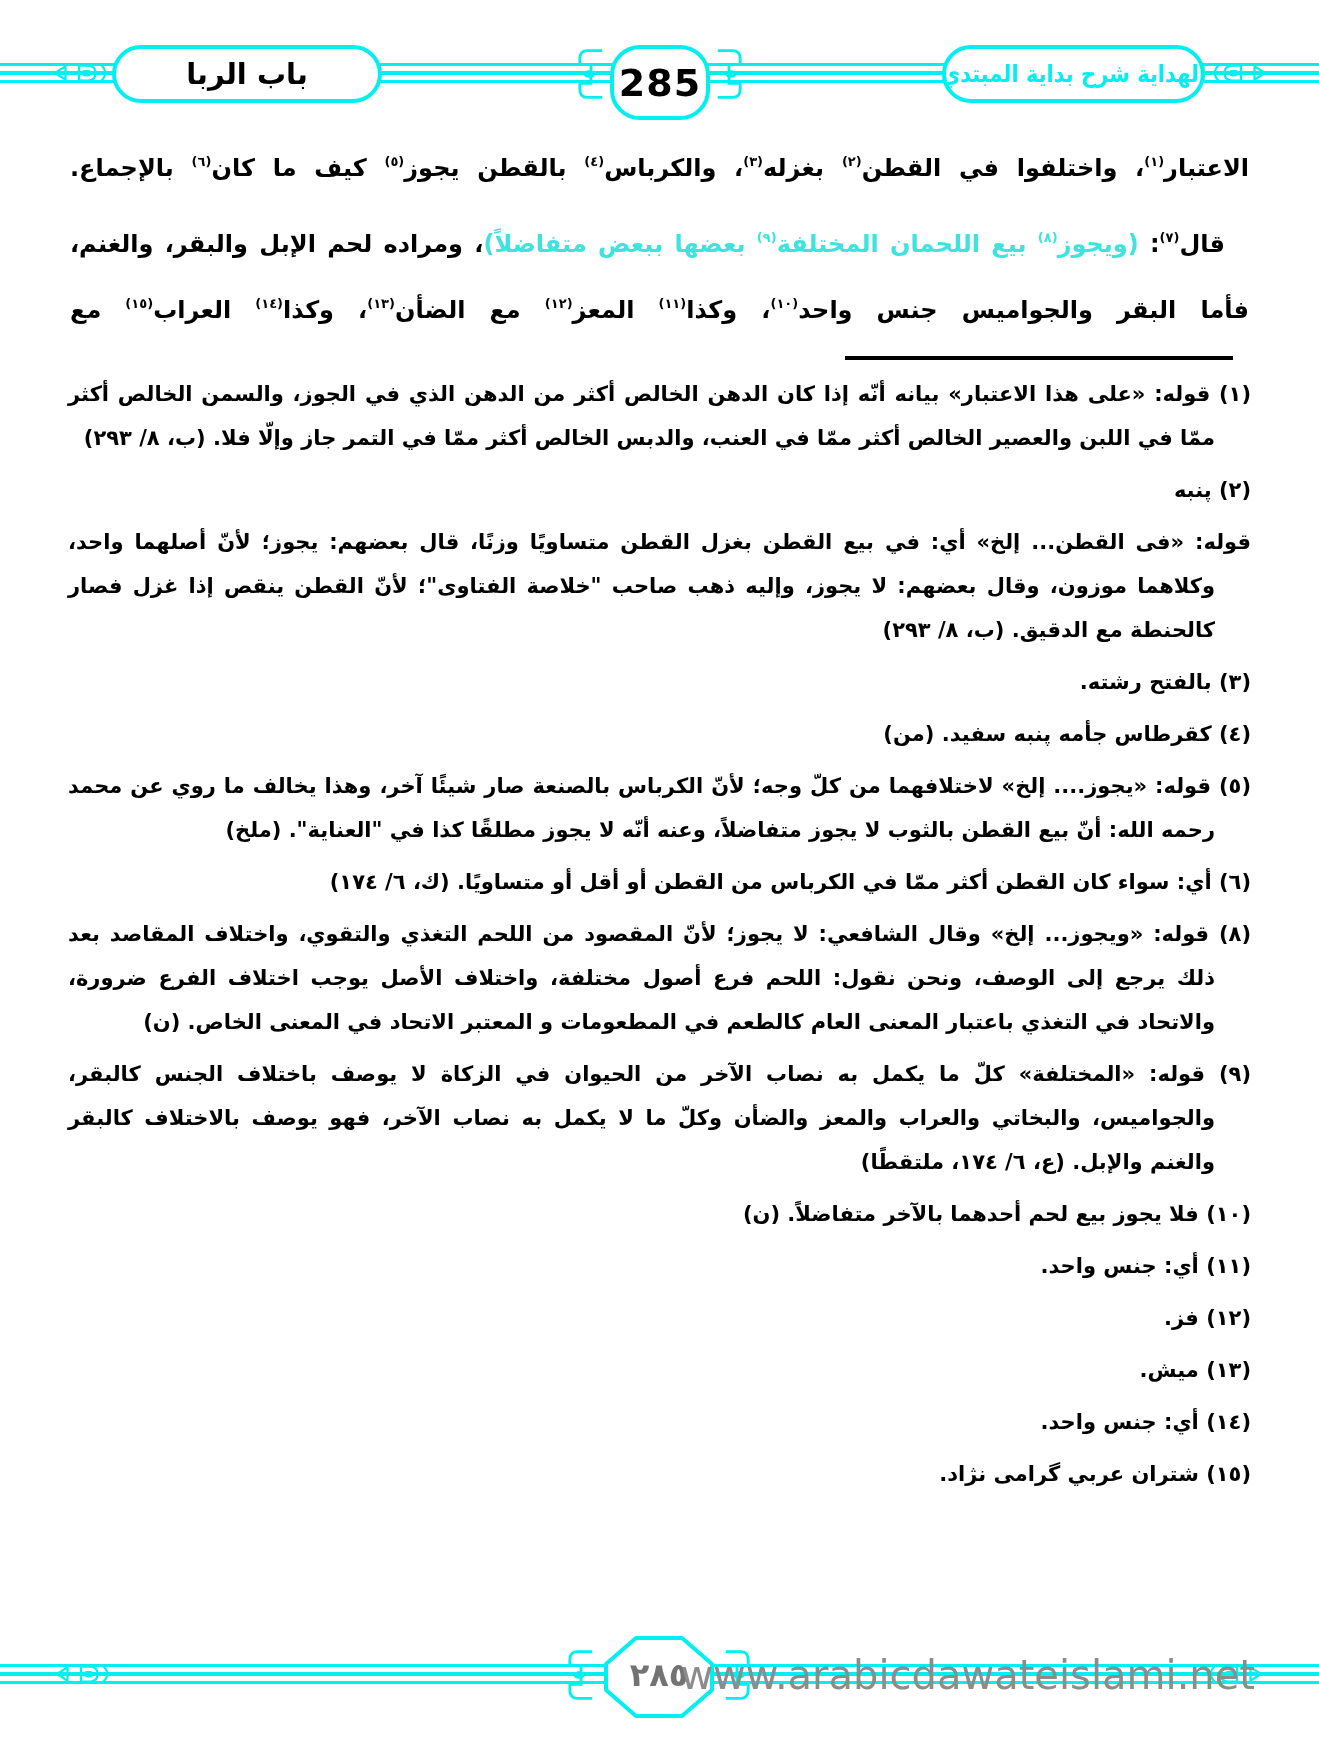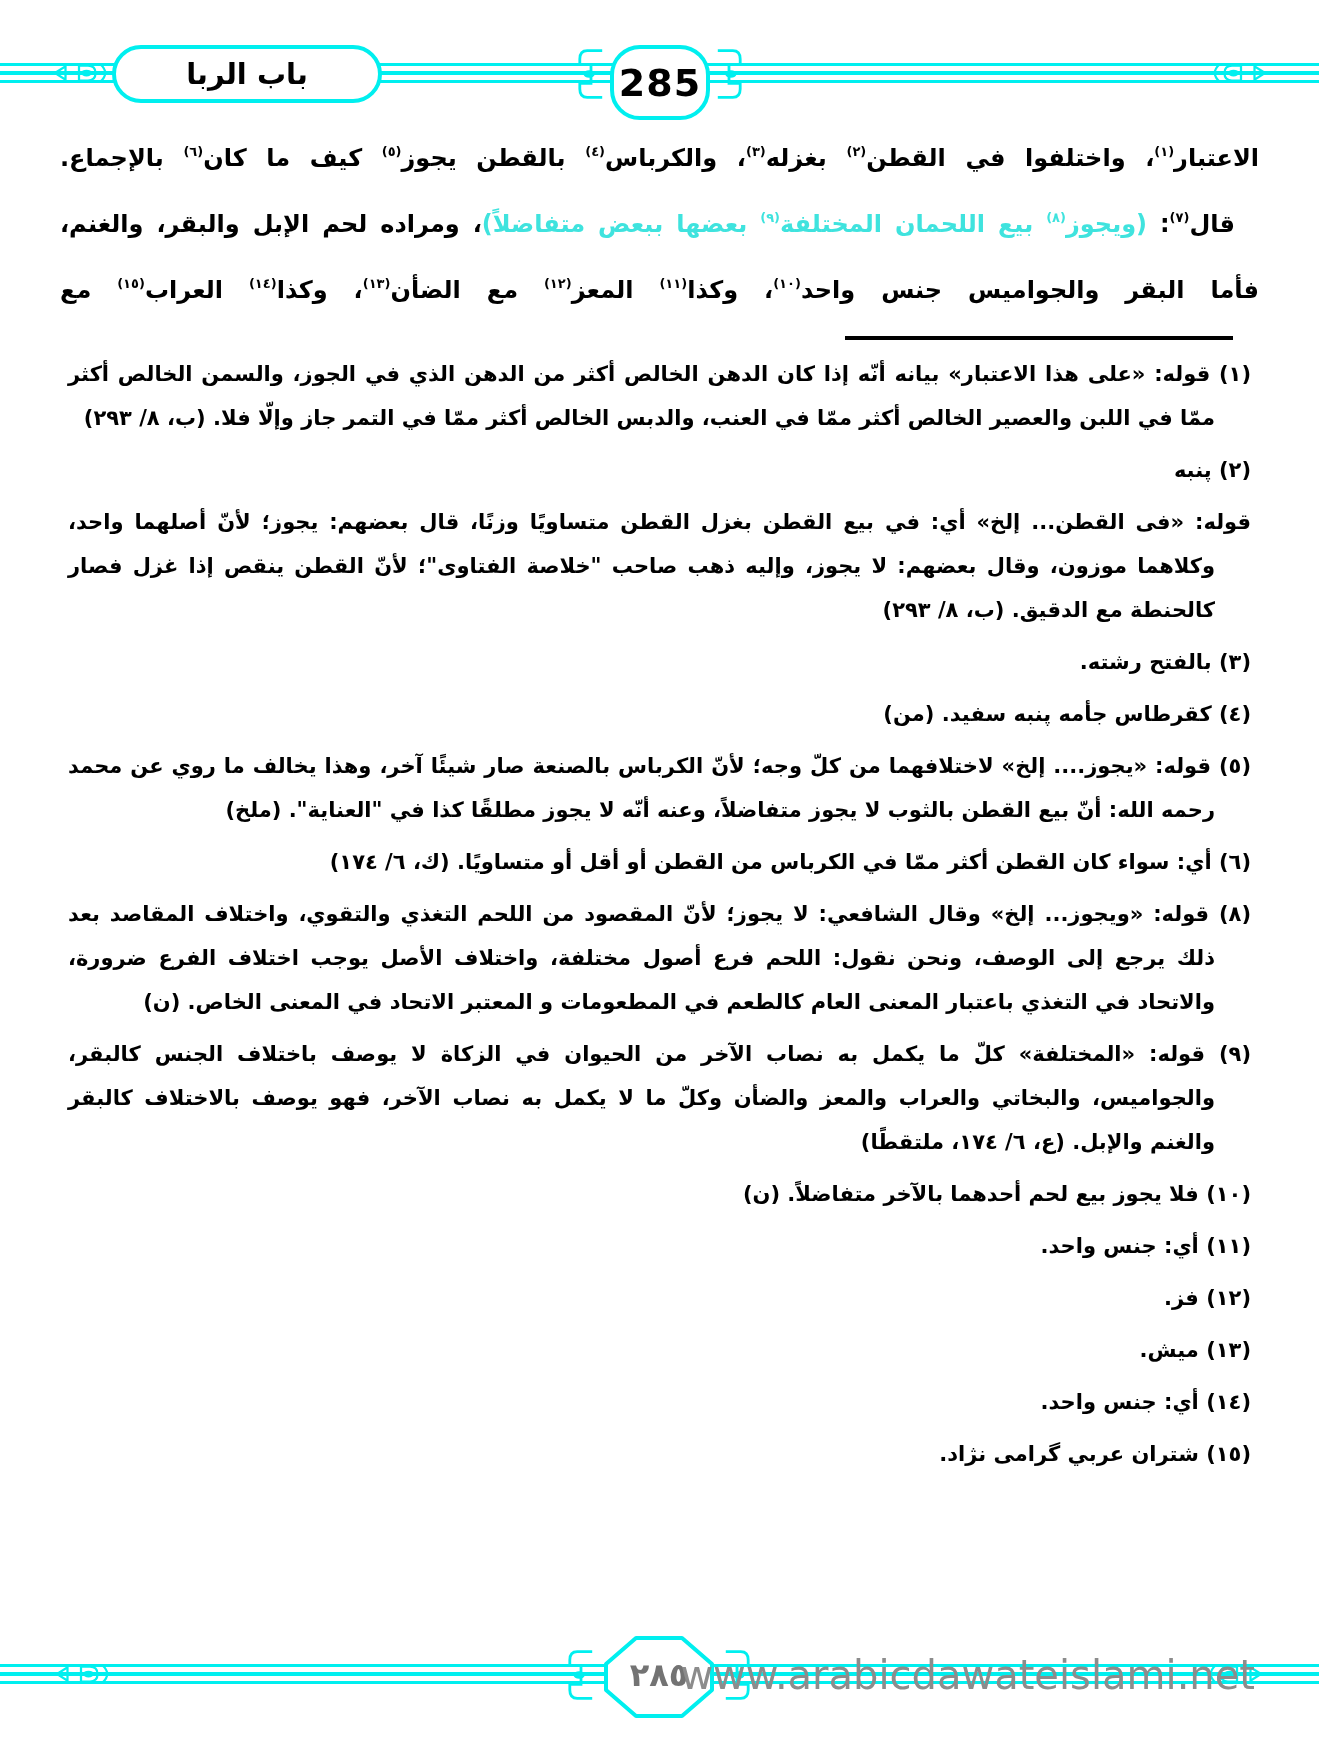--- a/index.html
+++ b/index.html
@@ -42,21 +42,21 @@
   .oct-num{
     position:absolute;inset:0;display:flex;align-items:center;justify-content:center;
     font-size:32px;font-weight:bold;color:#737373;direction:rtl;
   }
   
   .content{
     position:absolute;top:122px;left:60px;right:60px;bottom:118px;
     direction:rtl;overflow:hidden;font-weight:bold;
   }
   .body-par{
-    margin:0;font-size:24px;line-height:60px;
+    margin:10px;font-size:24px;line-height:60px;
     text-align:justify;text-align-last:justify;
   }
   .body-par.indent{text-indent:24px;}
   .fn-ref{font-size:13px;vertical-align:10px;letter-spacing:0;}
   .hl{color:var(--highlight-cyan,#3fe3de);}
   .divider{
     height:4px;background:#000;width:388px;
     margin:16px 26px 12px auto;
   }
   .footnotes{font-size:21px;line-height:44px;}
@@ -105,20 +105,23 @@
       <span>285</span>
     </div>
 
     <span class="orn flip" style="left:714px;top:16px;">
       <svg width="30" height="56" viewBox="0 0 32 60" fill="none" stroke="currentColor" stroke-width="3">
         <path d="M28 5 H12 q-8 0 -8 9 v6 h12 v20 H4 v6 q0 9 8 9 h16"></path>
         <ellipse cx="14" cy="30" rx="6" ry="4" fill="currentColor" stroke="none"></ellipse>
       </svg>
     </span>
 
+    <div class="badge badge-title">
+      <span>الهداية شرح بداية المبتدي</span>
+    </div>
 
     <span class="orn flip" style="left:1208px;top:23px;">
       <svg width="60" height="40" viewBox="0 0 80 40" fill="none" stroke="currentColor" stroke-width="3">
         <path d="M4 20 L18 11 L18 29 Z"></path>
         <line x1="18" y1="20" x2="36" y2="20"></line>
         <path d="M36 10 h12 c7 0 10 4 10 10 s-3 10 -10 10 h-12 z"></path>
         <ellipse cx="46" cy="20" rx="7" ry="4.5" fill="currentColor" stroke="none"></ellipse>
         <path d="M64 8 q14 12 0 24"></path>
       </svg>
     </span>

